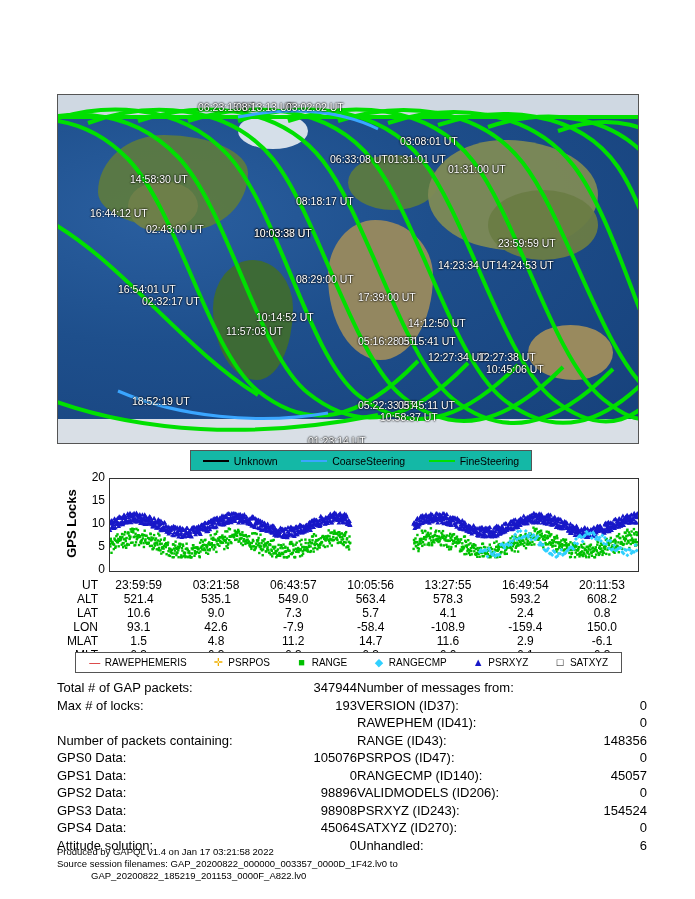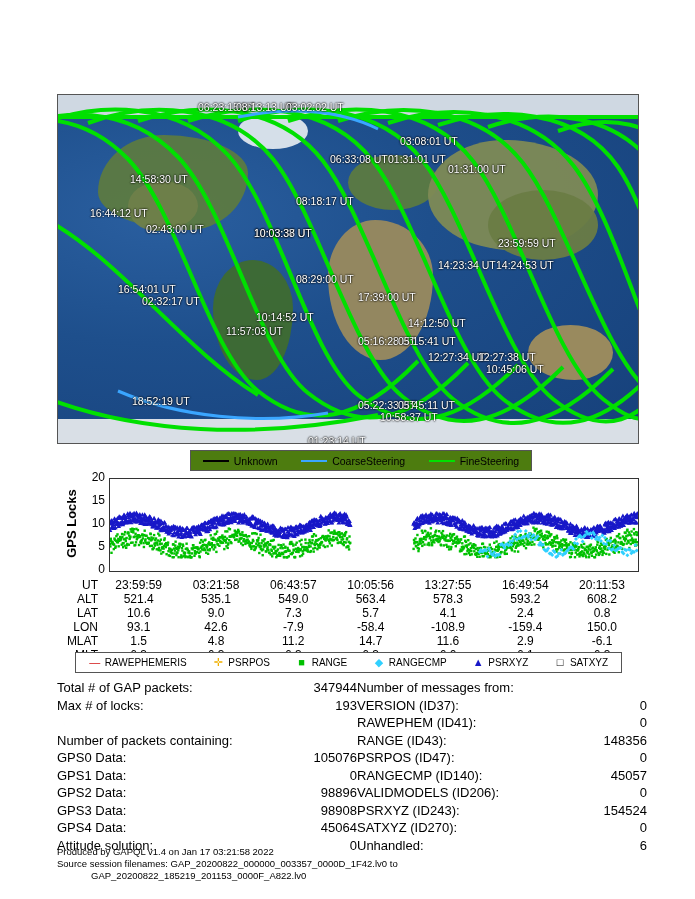--- a/index.html
+++ b/index.html
@@ -72,21 +72,21 @@
   .orbits{position:absolute;inset:0;}
   .maplabel{
     position:absolute;color:#ffffff;font-size:10.5px;
     font-family:"Liberation Sans", sans-serif;white-space:nowrap;
     text-shadow:0 0 2px #000,0 0 2px #000;
   }
 
   
   .maplegend{
     position:absolute;left:190px;top:450px;width:340px;height:19px;
-    border:1px solid #555;background:#4d7c0f;
+    border:1px solid #555;background:#14b8a6;
     display:flex;align-items:center;justify-content:space-around;
     font-size:10.5px;
   }
   .maplegend .item{display:flex;align-items:center;gap:5px;}
   .maplegend .swatch{display:inline-block;width:26px;height:2px;}
 
   
   .plotwrap{position:absolute;left:57px;top:478px;width:580px;height:96px;}
   .ylabel{
     position:absolute;left:-6px;top:0;width:96px;height:96px;

